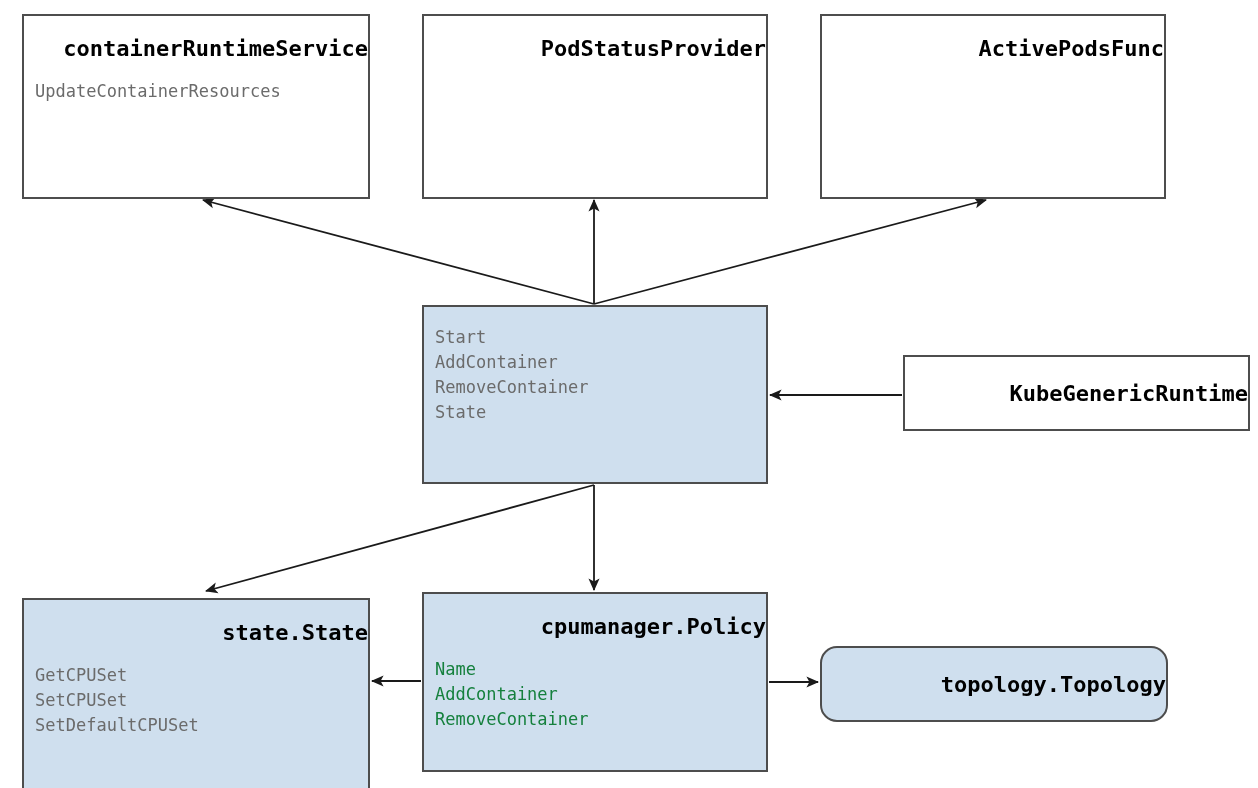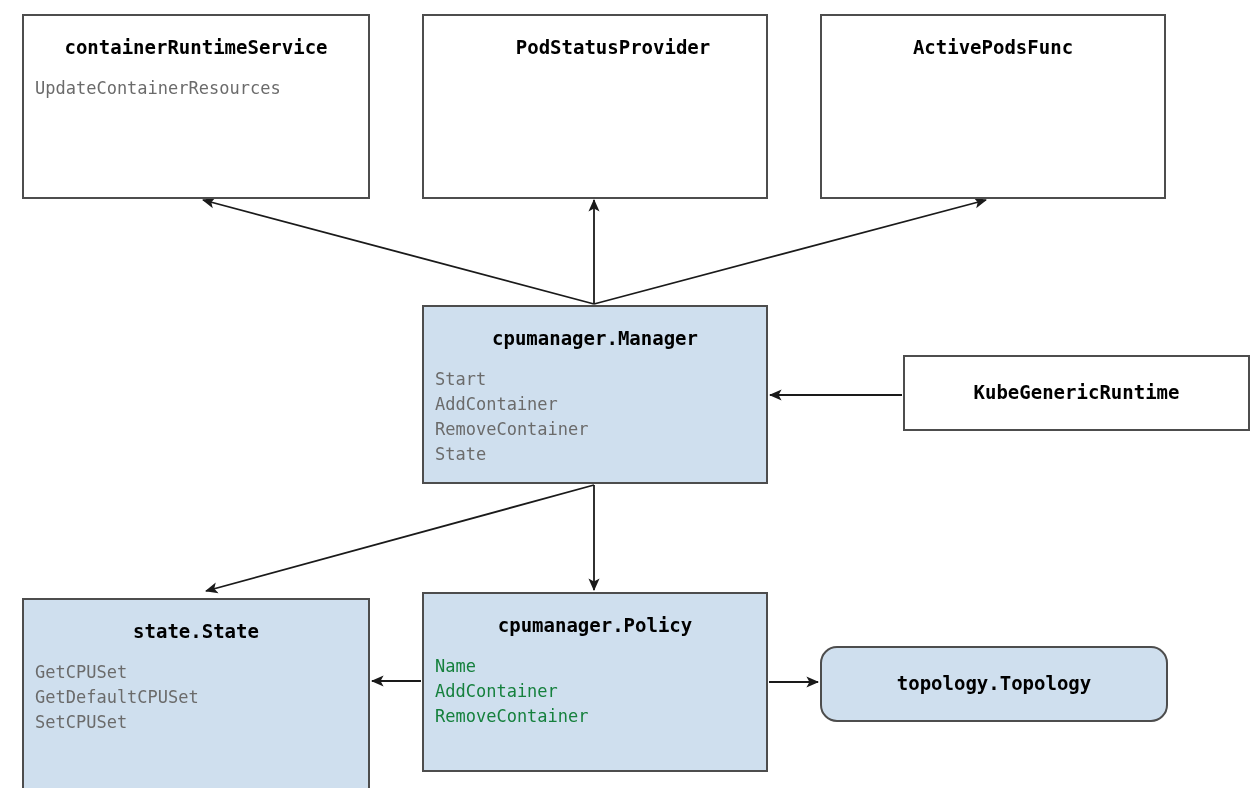--- a/index.html
+++ b/index.html
@@ -30,24 +30,24 @@
     box-sizing: border-box;
     border: 2px solid #4d4d4d;
     background: #ffffff;
     z-index: 2;
   }
   .node.filled {
     background: #cfdfee;
   }
   .node-title {
     display: block;
-    text-align: center;
+    text-align: right;
     font-family: "DejaVu Sans Mono", "Liberation Mono", monospace;
     font-weight: bold;
-    font-size: 19px;
+    font-size: 22px;
     color: #000000;
     letter-spacing: 0px;
     white-space: pre;
   }
   .node-methods {
     display: block;
     font-family: "DejaVu Sans Mono", "Liberation Mono", monospace;
     font-size: 17px;
     line-height: 25px;
     color: #6b6b6b;
@@ -81,29 +81,28 @@
         <span class="node-title" style="color: rgb(0, 0, 0); margin-top: 20px;">containerRuntimeService</span>
         <span class="node-methods" style="color: rgb(107, 107, 107); margin-left: 11px; margin-top: 18px;"><span style="display: block;">UpdateContainerResources</span></span>
       </div>
       <div class="node" style="left: 422px; top: 14px; width: 346px; height: 185px; border-color: rgb(77, 77, 77); background: rgb(255, 255, 255); padding-left: 36px;">
         <span class="node-title" style="color: rgb(0, 0, 0); margin-top: 20px;">PodStatusProvider</span>
       </div>
       <div class="node" style="left: 820px; top: 14px; width: 346px; height: 185px; border-color: rgb(77, 77, 77); background: rgb(255, 255, 255);">
         <span class="node-title" style="color: rgb(0, 0, 0); margin-top: 20px;">ActivePodsFunc</span>
       </div>
       <div class="node filled" style="left: 422px; top: 305px; width: 346px; height: 179px; border-color: rgb(77, 77, 77); background: rgb(207, 223, 238);">
-        <span class="node-title" style="color: rgb(0, 0, 0); margin-top: 20px;">cpumanager.Manager</span>
         <span class="node-methods" style="color: rgb(107, 107, 107); margin-left: 11px; margin-top: 18px;"><span style="display: block;">Start</span><span style="display: block;">AddContainer</span><span style="display: block;">RemoveContainer</span><span style="display: block;">State</span></span>
       </div>
       <div class="node" style="left: 903px; top: 355px; width: 347px; height: 76px; border-color: rgb(77, 77, 77); background: rgb(255, 255, 255);">
         <span class="node-title" style="color: rgb(0, 0, 0); margin-top: 24px;">KubeGenericRuntime</span>
       </div>
       <div class="node filled" style="left: 22px; top: 598px; width: 348px; height: 198px; border-color: rgb(77, 77, 77); background: rgb(207, 223, 238);">
         <span class="node-title" style="color: rgb(0, 0, 0); margin-top: 20px;">state.State</span>
-        <span class="node-methods" style="color: rgb(107, 107, 107); margin-left: 11px; margin-top: 18px;"><span style="display: block;">GetCPUSet</span><span style="display: block;">GetDefaultCPUSet</span><span style="display: block;">SetCPUSet</span></span>
+        <span class="node-methods" style="color: rgb(107, 107, 107); margin-left: 11px; margin-top: 18px;"><span style="display: block;">GetCPUSet</span><span style="display: block;">SetCPUSet</span><span style="display: block;">SetDefaultCPUSet</span></span>
       </div>
       <div class="node filled" style="left: 422px; top: 592px; width: 346px; height: 180px; border-color: rgb(77, 77, 77); background: rgb(207, 223, 238);">
         <span class="node-title" style="color: rgb(0, 0, 0); margin-top: 20px;">cpumanager.Policy</span>
         <span class="node-methods" style="color: #15803d; margin-left: 11px; margin-top: 18px;"><span style="display: block;">Name</span><span style="display: block;">AddContainer</span><span style="display: block;">RemoveContainer</span></span>
       </div>
       <div class="node filled" style="left: 820px; top: 646px; width: 348px; height: 76px; border-color: rgb(77, 77, 77); background: rgb(207, 223, 238); border-radius: 17px;">
         <span class="node-title" style="color: rgb(0, 0, 0); margin-top: 24px;">topology.Topology</span>
       </div>
     </div>
 </div>

